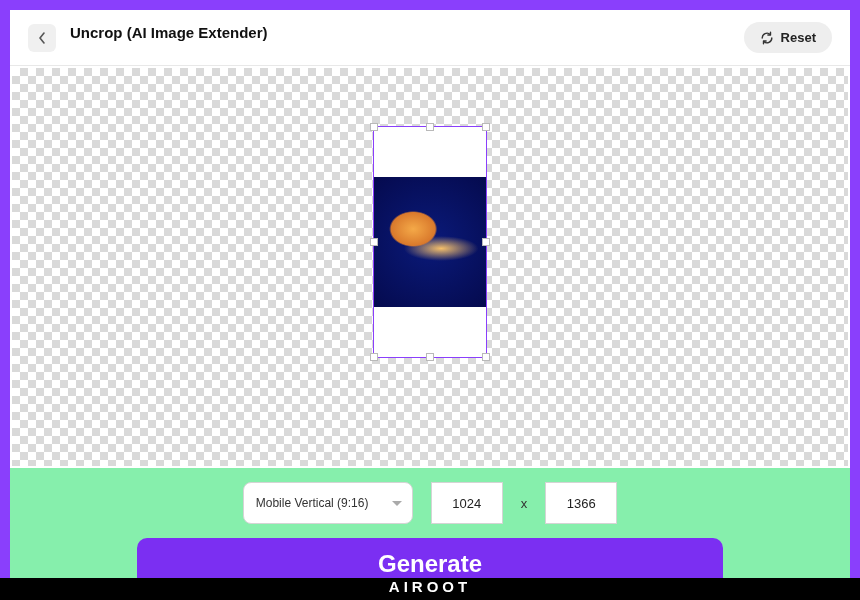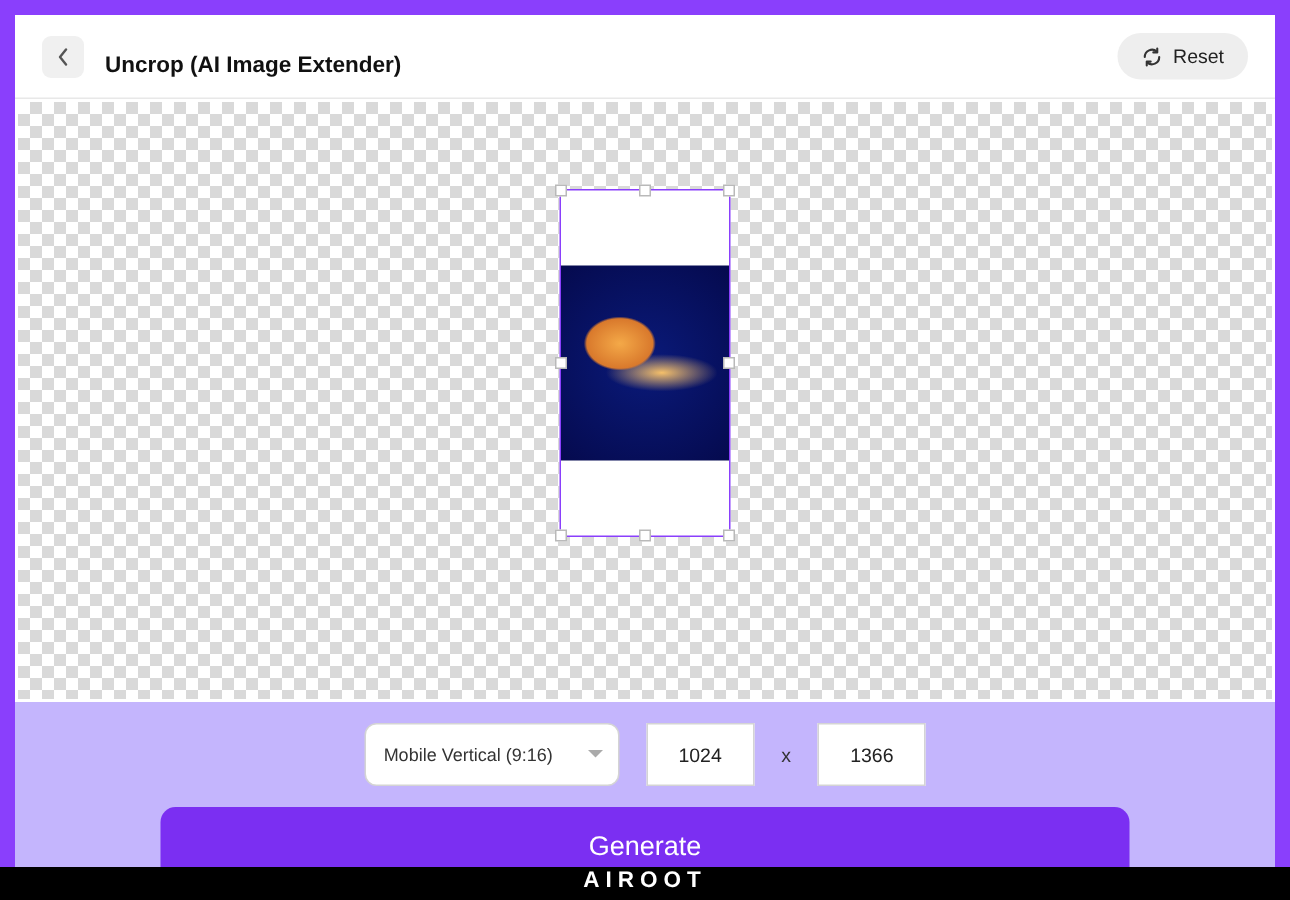--- a/index.html
+++ b/index.html
@@ -23,21 +23,21 @@
     .header {
       display: flex;
       align-items: center;
       justify-content: space-between;
       padding: 12px 18px;
       border-bottom: 1px solid #e8e8e8;
       background: #fff;
     }
     .header-left {
       display: flex;
-      align-items: flex-end;
+      align-items: flex-start;
       gap: 14px;
     }
     .back-btn {
       width: 28px;
       height: 28px;
       border-radius: 6px;
       background: #f0f0f0;
       display: flex;
       align-items: center;
       justify-content: center;
@@ -51,21 +51,21 @@
     }
     .reset-btn {
       display: flex;
       align-items: center;
       gap: 7px;
       background: #eeeeee;
       border: none;
       border-radius: 20px;
       padding: 8px 16px;
       font-size: 13px;
-      font-weight: 400;
+      font-weight: 700;
       color: #222;
       cursor: pointer;
       text-align: right;
     }
     .canvas-area {
       flex: 1;
       margin: 2px;
       position: relative;
       background-color: #fff;
       background-image:
@@ -105,21 +105,21 @@
       position: absolute;
       top: 50px;
       left: 0;
       right: 0;
       height: 130px;
       background: radial-gradient(ellipse 40px 30px at 35% 40%, #f4a948 0%, #d9792c 55%, transparent 60%),
                   radial-gradient(ellipse 60px 20px at 60% 55%, #f5c06a 0%, transparent 62%),
                   radial-gradient(circle at 50% 50%, #0a1a7a 0%, #050a4e 100%);
     }
     .controls {
-      background: #c4b5fd;
+      background: #86efac;
       padding: 14px 18px 0 18px;
       display: flex;
       flex-direction: column;
       align-items: center;
       gap: 14px;
     }
     .controls-row {
       display: flex;
       align-items: center;
       gap: 18px;
@@ -157,29 +157,29 @@
       text-align: center;
       font-size: 13px;
       color: #222;
       background: #fff;
     }
     .dim-x {
       font-size: 13px;
       color: #333;
     }
     .generate-btn {
-      width: 646px;
+      width: 586px;
       max-width: 100%;
       height: 52px;
       background: #7b2ff2;
       color: #fff;
       border: none;
       border-radius: 10px;
-      font-size: 18px;
-      font-weight: 400;
+      font-size: 24px;
+      font-weight: 700;
       cursor: pointer;
     }
     .brand-footer {
       position: absolute;
       bottom: 0;
       left: 0;
       right: 0;
       height: 22px;
       background: #000;
       color: #fff;

